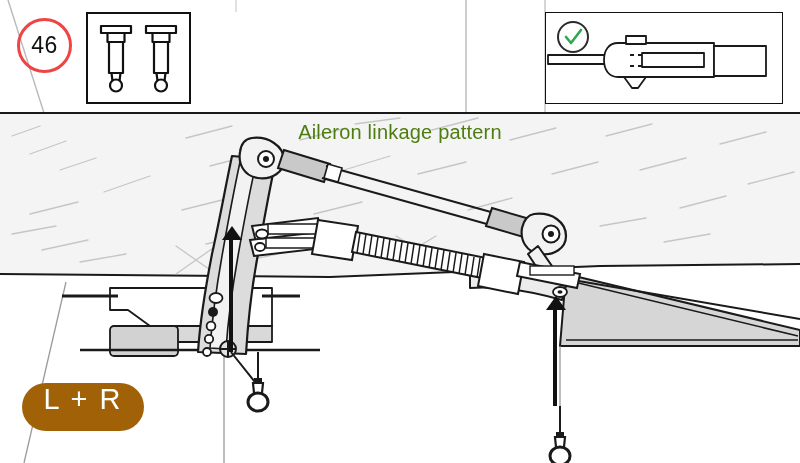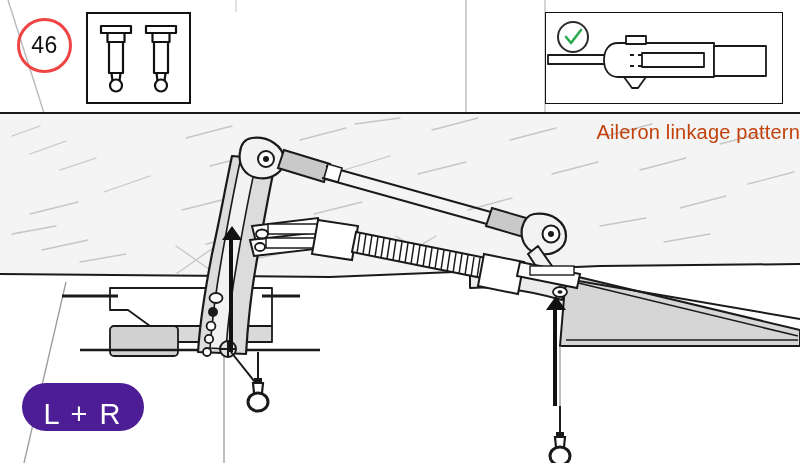--- a/index.html
+++ b/index.html
@@ -22,26 +22,26 @@
     border:2px solid #111;box-sizing:border-box;background:#fff;}
 
   #detail-box{position:absolute;left:545px;top:12px;width:238px;height:92px;
     border:1.5px solid #111;box-sizing:border-box;background:#fff;}
 
   
   #illus{position:absolute;left:0;top:114px;width:800px;height:349px;background:#ffffff;}
 
   
   #lr-badge{position:absolute;left:22px;top:383px;width:122px;height:48px;
-    background:#4c1d95;border-radius:24px;display:flex;align-items:flex-end;justify-content:center;}
+    background:#a16207;border-radius:24px;display:flex;align-items:flex-start;justify-content:center;}
   #lr-badge span{color:#fff;font-size:29px;letter-spacing:2px;}
 
   
-  #title{position:absolute;left:0;top:121px;width:800px;text-align:right;
-    font-size:20px;color:#c2410c;letter-spacing:.2px;}
+  #title{position:absolute;left:0;top:121px;width:800px;text-align:center;
+    font-size:20px;color:#4d7c0f;letter-spacing:.2px;}
 </style>
 </head>
 <body>
 
 <div id="page">
 
   <div id="header">
 
     <svg class="abs" style="left:0;top:0" width="800" height="113">
       <line x1="8" y1="0" x2="44" y2="113" stroke="#b9b9b9" stroke-width="1.4"></line>

